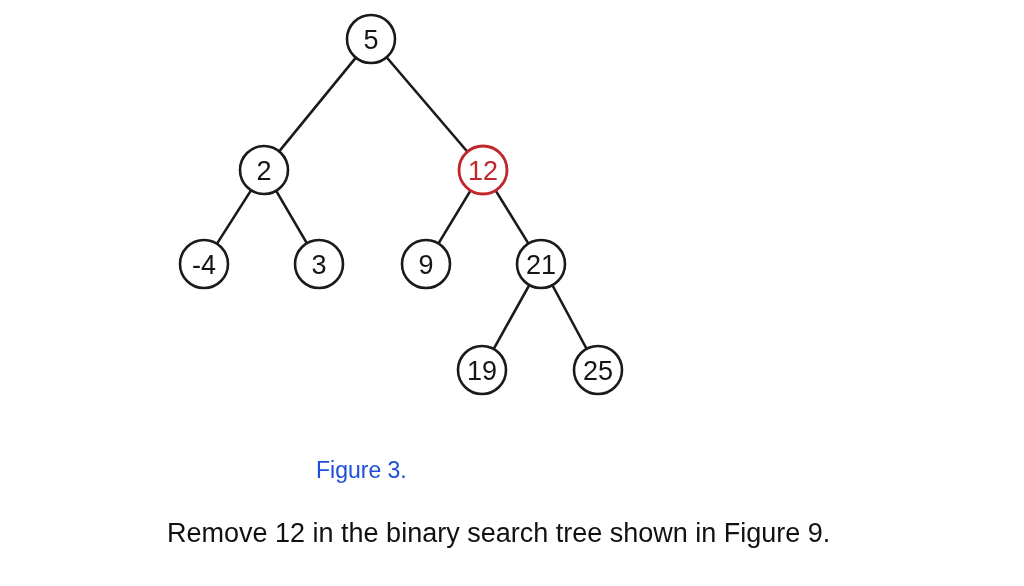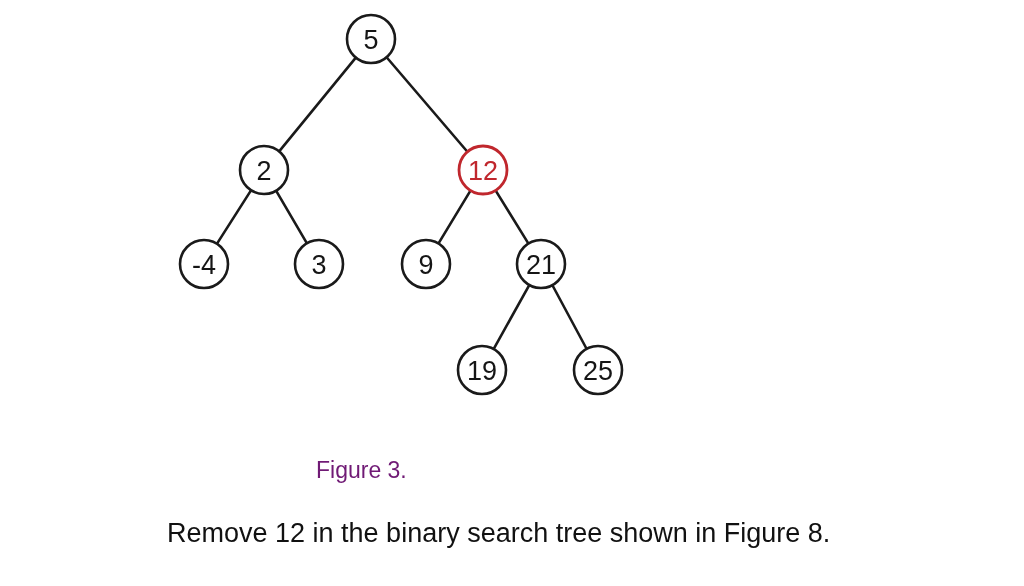--- a/index.html
+++ b/index.html
@@ -53,21 +53,21 @@
     position: absolute;
     left: 0;
     top: 0;
     width: 1024px;
   }
   .figure-caption {
     position: absolute;
     left: 316px;
     top: 457px;
     font-size: 23px;
-    color: #701a75;
+    color: #1d4ed8;
     white-space: nowrap;
     letter-spacing: 0px;
   }
   .problem-statement {
     position: absolute;
     left: 167px;
     top: 518px;
     font-size: 27px;
     color: #111111;
     white-space: nowrap;
@@ -124,15 +124,15 @@
         </g>
         <g>
           <circle cx="598" cy="370" r="24" class="node-circle"></circle>
           <text x="598" y="371" class="node-label">25</text>
         </g>
       </g>
   </svg>
 
   <div class="caption-block">
     <div class="figure-caption">Figure 3.</div>
-    <div class="problem-statement">Remove 12 in the binary search tree shown in Figure 8.</div>
+    <div class="problem-statement">Remove 12 in the binary search tree shown in Figure 9.</div>
   </div>
 </div>
 
 </body></html>

